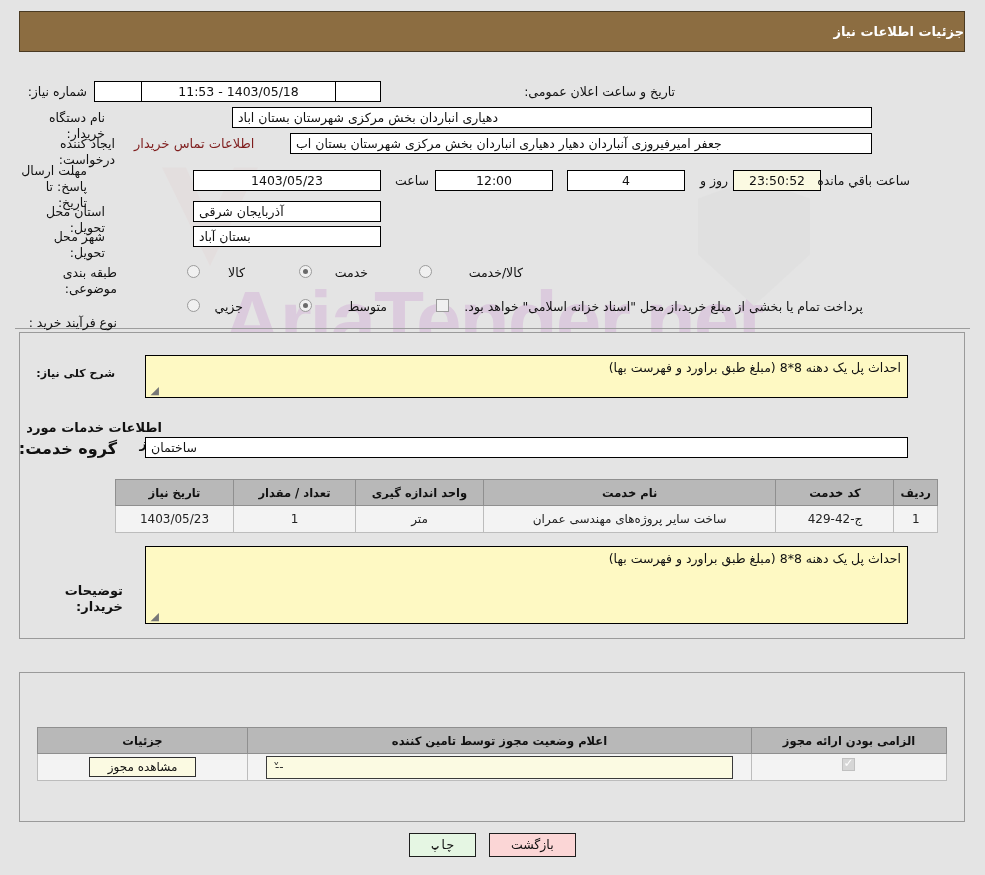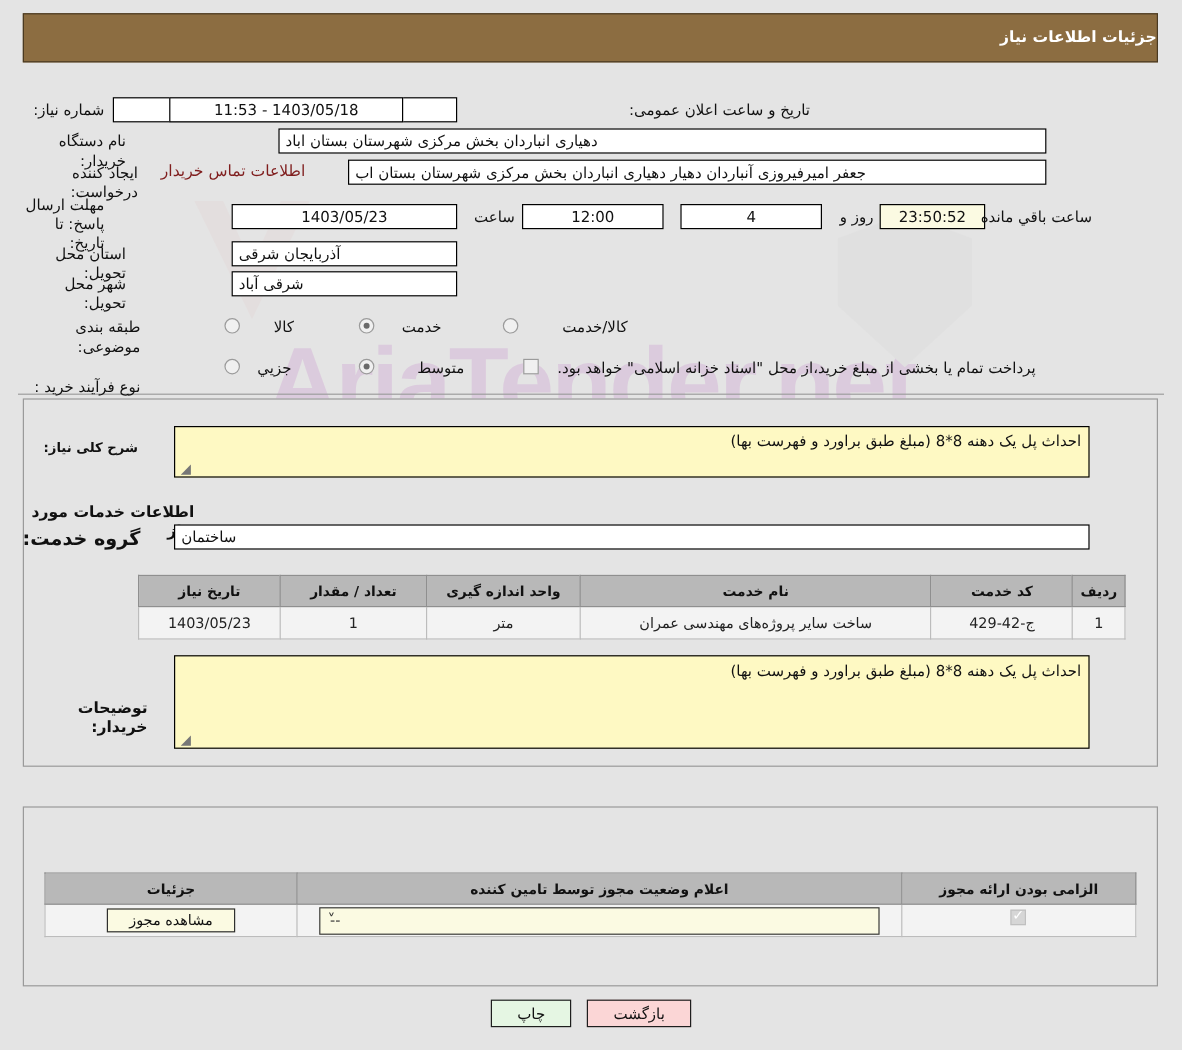--- a/index.html
+++ b/index.html
@@ -147,21 +147,21 @@
 
   
   .footer {
     position: absolute; top: 833px; left: 0; width: 985px;
     display: flex; justify-content: center; gap: 13px; z-index: 5;
   }
   .btn {
     border: 1px solid #1e1e1e; font-size: 12.5px; padding: 3px 21px;
     cursor: pointer; color: #111;
   }
-  .btn.print { background: #e5f6e3; }
+  .btn.print { background: #e5f6e3; font-family: Liberation Mono, monospace; }
   .btn.back  { background: #fbd6d6; }
 </style>
 </head>
 <body>
 
 <div class="page">
 
   <div class="watermark">
     <div class="wm-shield"></div>
     <svg class="wm-v" viewBox="0 0 100 100">
@@ -195,21 +195,21 @@
   <div class="fld center" style="top:170px; right:432px; width:118px;">12:00</div>
   <div class="fld center" style="top:170px; right:300px; width:118px;">4</div>
   <div class="statictext" style="top:173px; right:257px;">روز و</div>
   <div class="fld center cream" style="top:170px; right:164px; width:88px;">23:50:52</div>
   <div class="statictext" style="top:173px; right:75px;">ساعت باقي مانده</div>
 
   <div class="lbl" style="top:204px; right:880px; width:90px;">استان محل تحویل:</div>
   <div class="fld right" style="top:201px; right:604px; width:188px;">آذربایجان شرقی</div>
 
   <div class="lbl" style="top:229px; right:880px; width:90px;">شهر محل تحویل:</div>
-  <div class="fld right" style="top:226px; right:604px; width:188px;">شرقی آباد</div>
+  <div class="fld right" style="top:226px; right:604px; width:188px;">بستان آباد</div>
 
   <div class="lbl" style="top:265px; right:868px; width:102px;">طبقه بندی موضوعی:</div>
   <div class="radio" style="top:265px; right:785px;"></div>
   <div class="statictext" style="top:265px; right:740px;">کالا</div>
   <div class="radio on" style="top:265px; right:673px;"></div>
   <div class="statictext" style="top:265px; right:617px;">خدمت</div>
   <div class="radio" style="top:265px; right:553px;"></div>
   <div class="statictext" style="top:265px; right:462px;">کالا/خدمت</div>
 
   <div class="lbl" style="top:315px; right:868px; width:102px;">نوع فرآیند خرید :</div>

